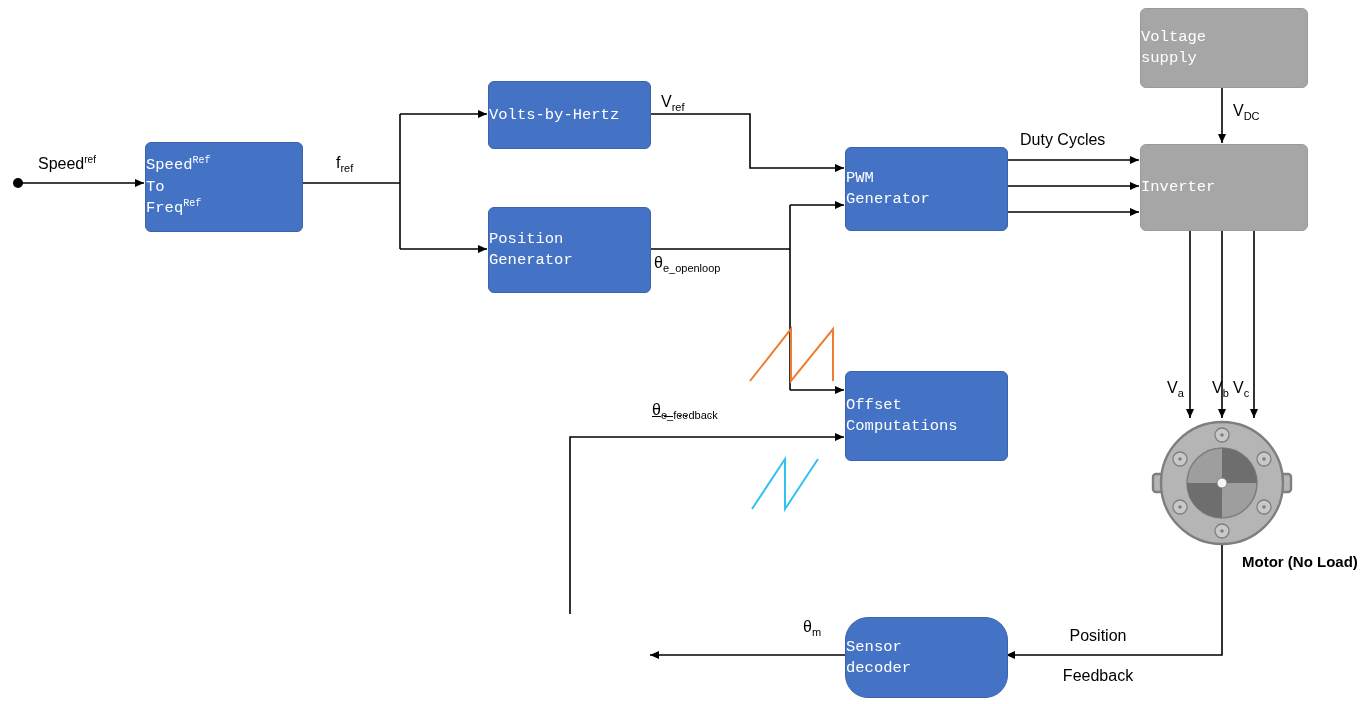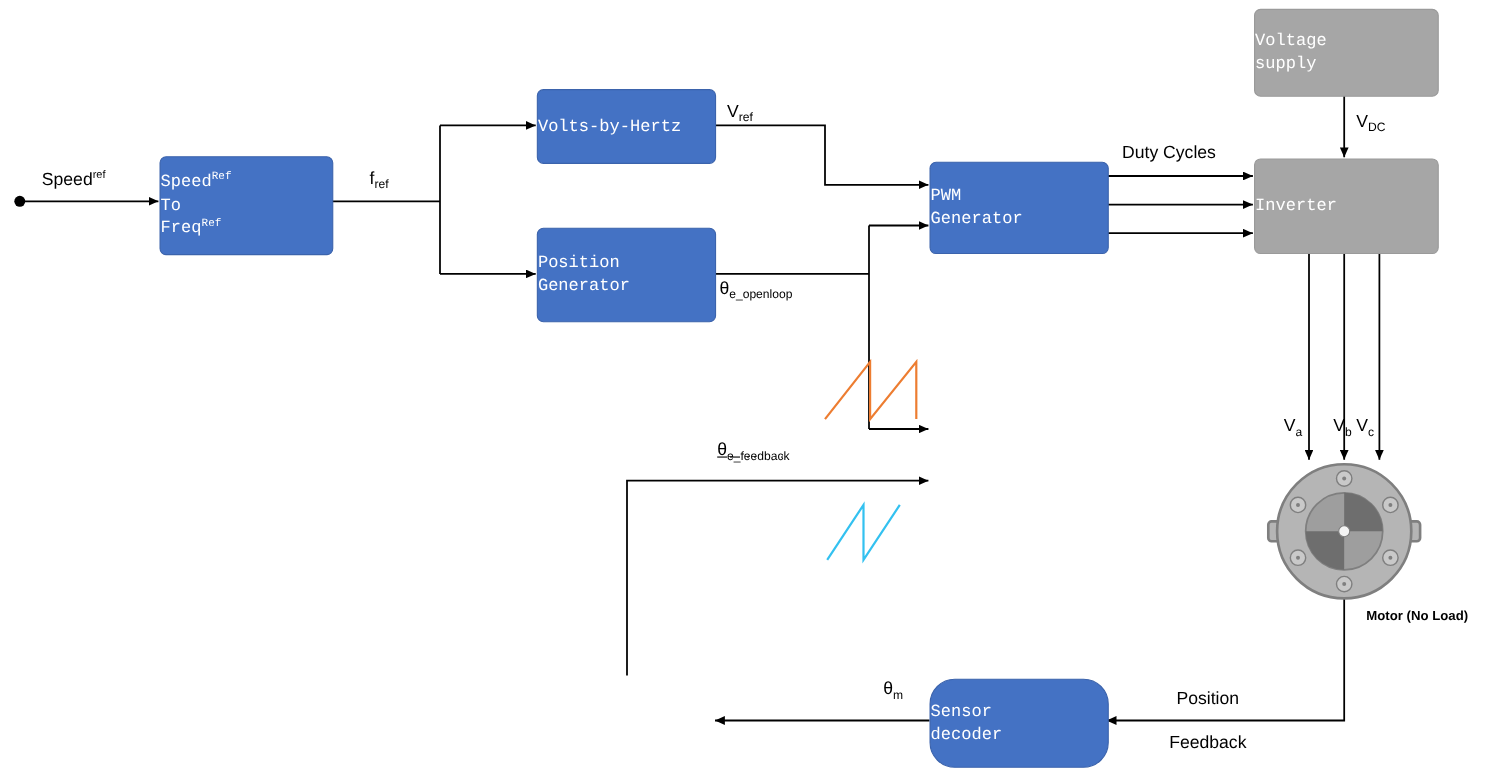--- a/index.html
+++ b/index.html
@@ -28,21 +28,21 @@
     display:flex;flex-direction:column;align-items:flex-start;justify-content:center;
     color:#ffffff;font-size:15.5px;line-height:1.35;text-align:center;
     white-space:nowrap;
     font-family:Liberation Mono, monospace;
   }
   .block.blue{background:var(--block-blue,#4472C4);border:1px solid var(--block-blue-border,#3B63AC);}
   .block.gray{background:var(--block-gray,#A6A6A6);border:1px solid var(--block-gray-border,#9A9A9A);}
   .sig{
     position:absolute;color:#000;font-size:16px;white-space:nowrap;line-height:1.25;
   }
-  .sig.bold{font-weight:bold;font-size:12px;}
+  .sig.bold{font-weight:bold;font-size:15px;}
   .sig sub{font-size:11px;}
   .sig sup{font-size:10px;}
   .block sup{font-size:10px;}
   .two-line{text-align:center;}
   .two-line .l2{margin-top:20px;}
 </style>
 </head>
 <body>
 
 <div class="canvas">
@@ -124,20 +124,24 @@
   <div class="block blue" style="left:488px;top:207px;width:161px;height:84px;">
     <div>Position</div>
     <div>Generator</div>
   </div>
 
   <div class="block blue" style="left:845px;top:147px;width:161px;height:82px;">
     <div>PWM</div>
     <div>Generator</div>
   </div>
 
+  <div class="block blue" style="left:845px;top:371px;width:161px;height:88px;">
+    <div>Offset</div>
+    <div>Computations</div>
+  </div>
 
 
   <div class="block blue" style="left:845px;top:617px;width:161px;height:79px;border-radius:23px;">
     <div>Sensor</div>
     <div>decoder</div>
   </div>
 
   <div class="block gray" style="left:1140px;top:8px;width:166px;height:78px;">
     <div>Voltage</div>
     <div>supply</div>

